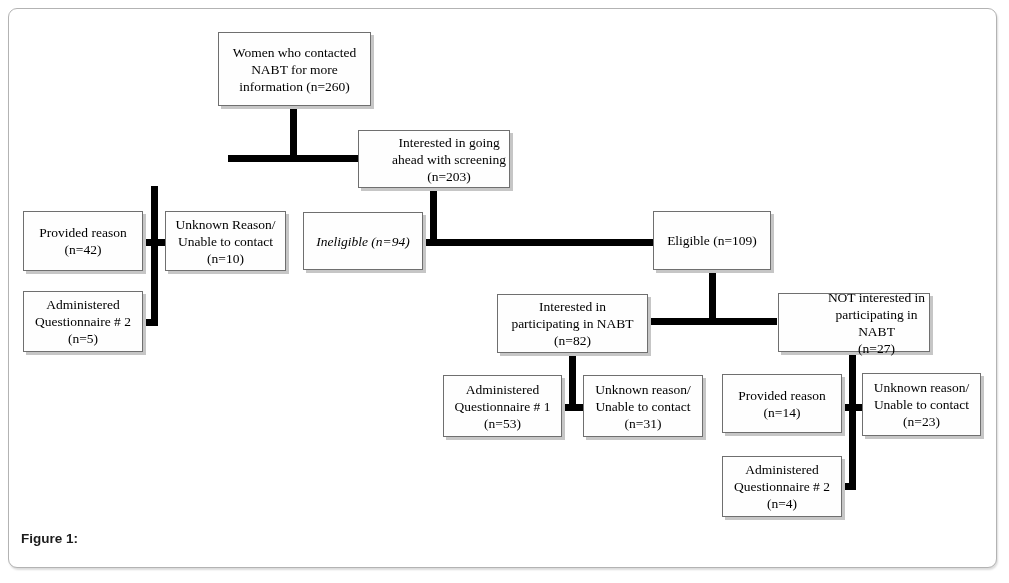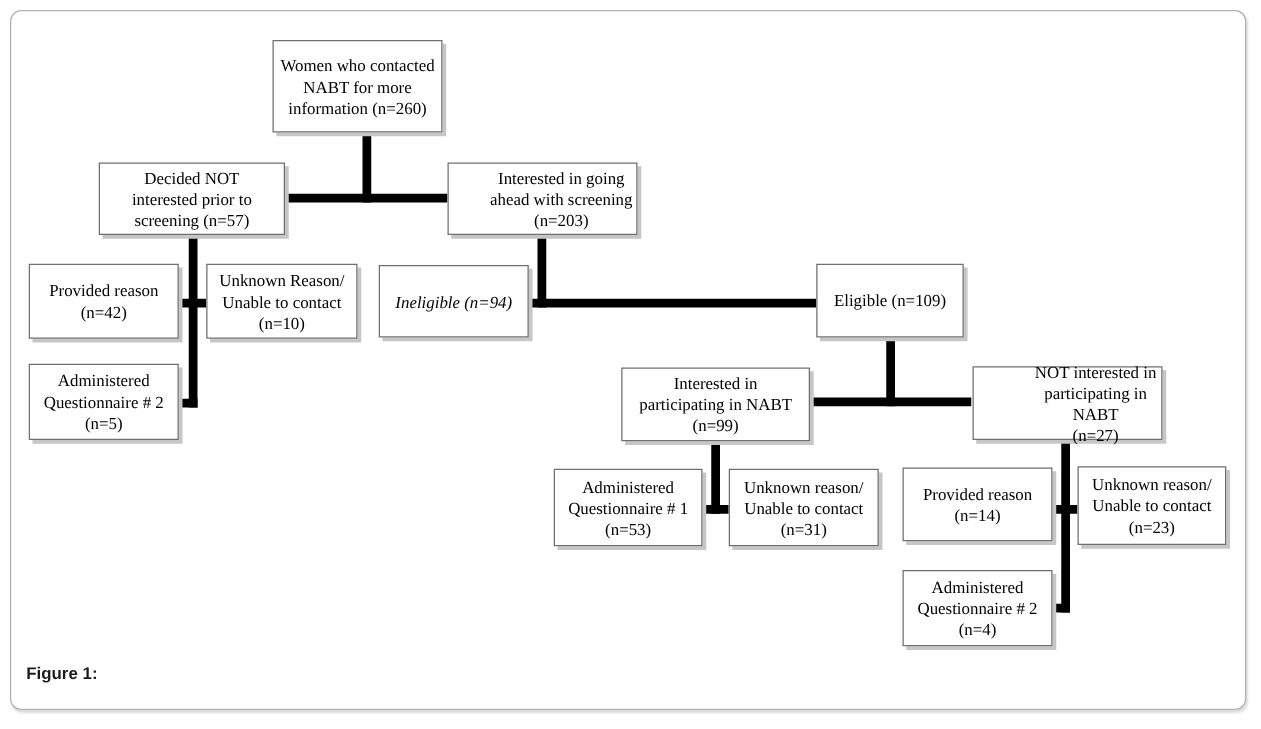--- a/index.html
+++ b/index.html
@@ -69,29 +69,24 @@
   <div class="line" style="left:143px; top:239px; width:22px;  height:7px;"></div>
   <div class="line" style="left:143px; top:319px; width:15px;  height:7px;"></div>
 
   <div class="line" style="left:569px; top:353px; width:7px;  height:58px;"></div>
   <div class="line" style="left:562px; top:404px; width:21px;  height:7px;"></div>
 
   <div class="line" style="left:849px; top:351px; width:7px;  height:139px;"></div>
   <div class="line" style="left:842px; top:404px; width:20px;  height:7px;"></div>
   <div class="line" style="left:842px; top:483px; width:14px;  height:7px;"></div>
 
-  <div class="node" style="left:218px; top:32px;  width:136px; height:74px;">
+  <div class="node" style="left:218px; top:32px;  width:153px; height:74px;">
       <span>Women who contacted
 NABT for more
 information (n=260)</span>
-    </div>
-  <div class="node" style="left:79px;  top:130px; width:149px; height:58px;">
-      <span>Decided NOT
-interested prior to
-screening (n=57)</span>
     </div>
   <div class="node" style="left:358px; top:130px; width:152px; height:58px;justify-content:flex-end;">
       <span>Interested in going
 ahead with screening
 (n=203)</span>
     </div>
   <div class="node" style="left:23px;  top:211px; width:120px; height:60px;">
       <span>Provided reason
 (n=42)</span>
     </div>
@@ -107,21 +102,21 @@
     </div>
   <div class="node" style="left:303px; top:212px; width:120px; height:58px;font-style:italic;">
       <span>Ineligible (n=94)</span>
     </div>
   <div class="node" style="left:653px; top:211px; width:118px; height:59px;">
       <span>Eligible (n=109)</span>
     </div>
   <div class="node" style="left:497px; top:294px; width:151px; height:59px;">
       <span>Interested in
 participating in NABT
-(n=99)</span>
+(n=82)</span>
     </div>
   <div class="node" style="left:778px; top:293px; width:152px; height:59px;padding-left:48px;">
       <span>NOT interested in
 participating in NABT
 (n=27)</span>
     </div>
   <div class="node" style="left:443px; top:375px; width:119px; height:62px;">
       <span>Administered
 Questionnaire # 1
 (n=53)</span>

